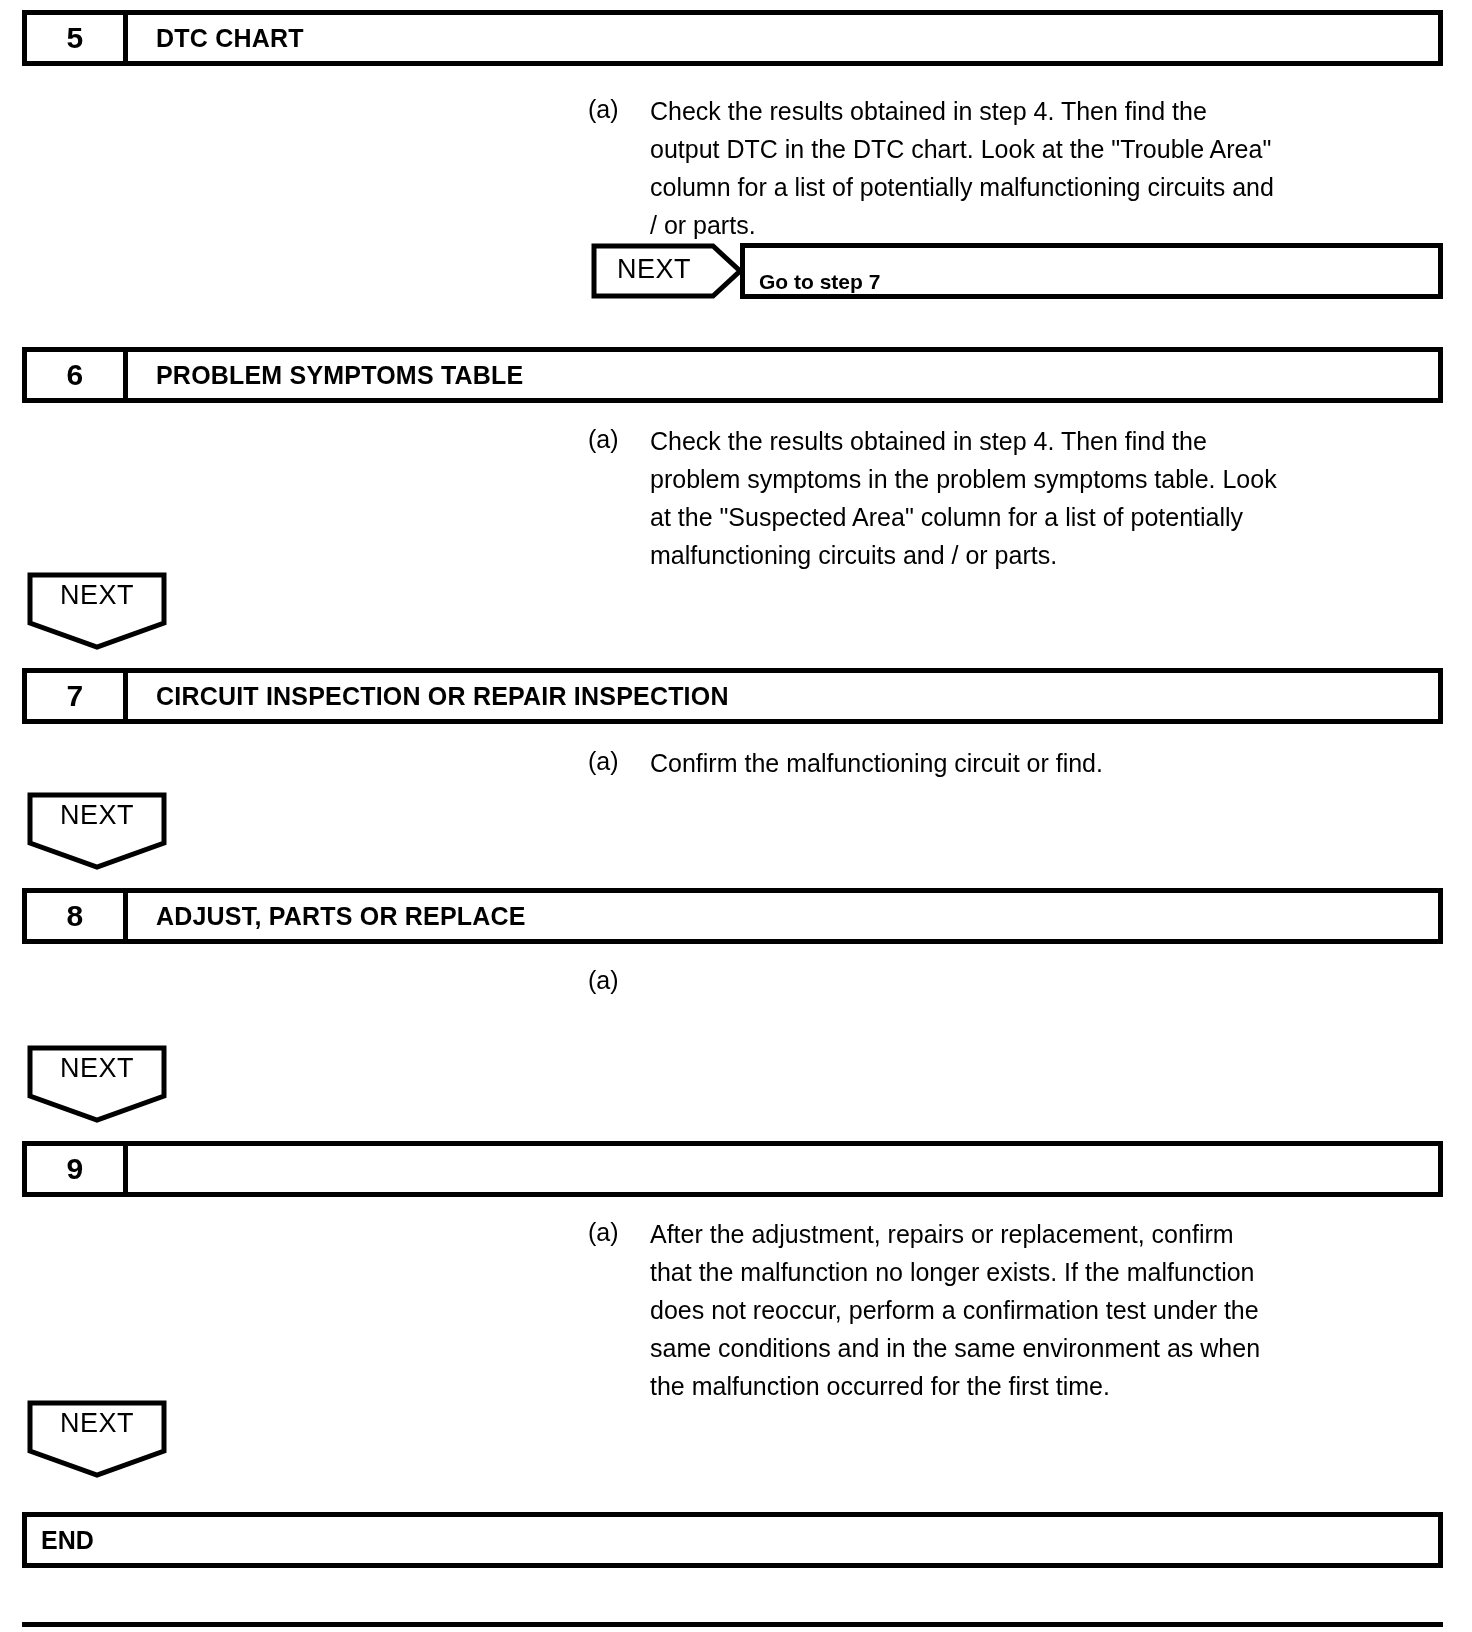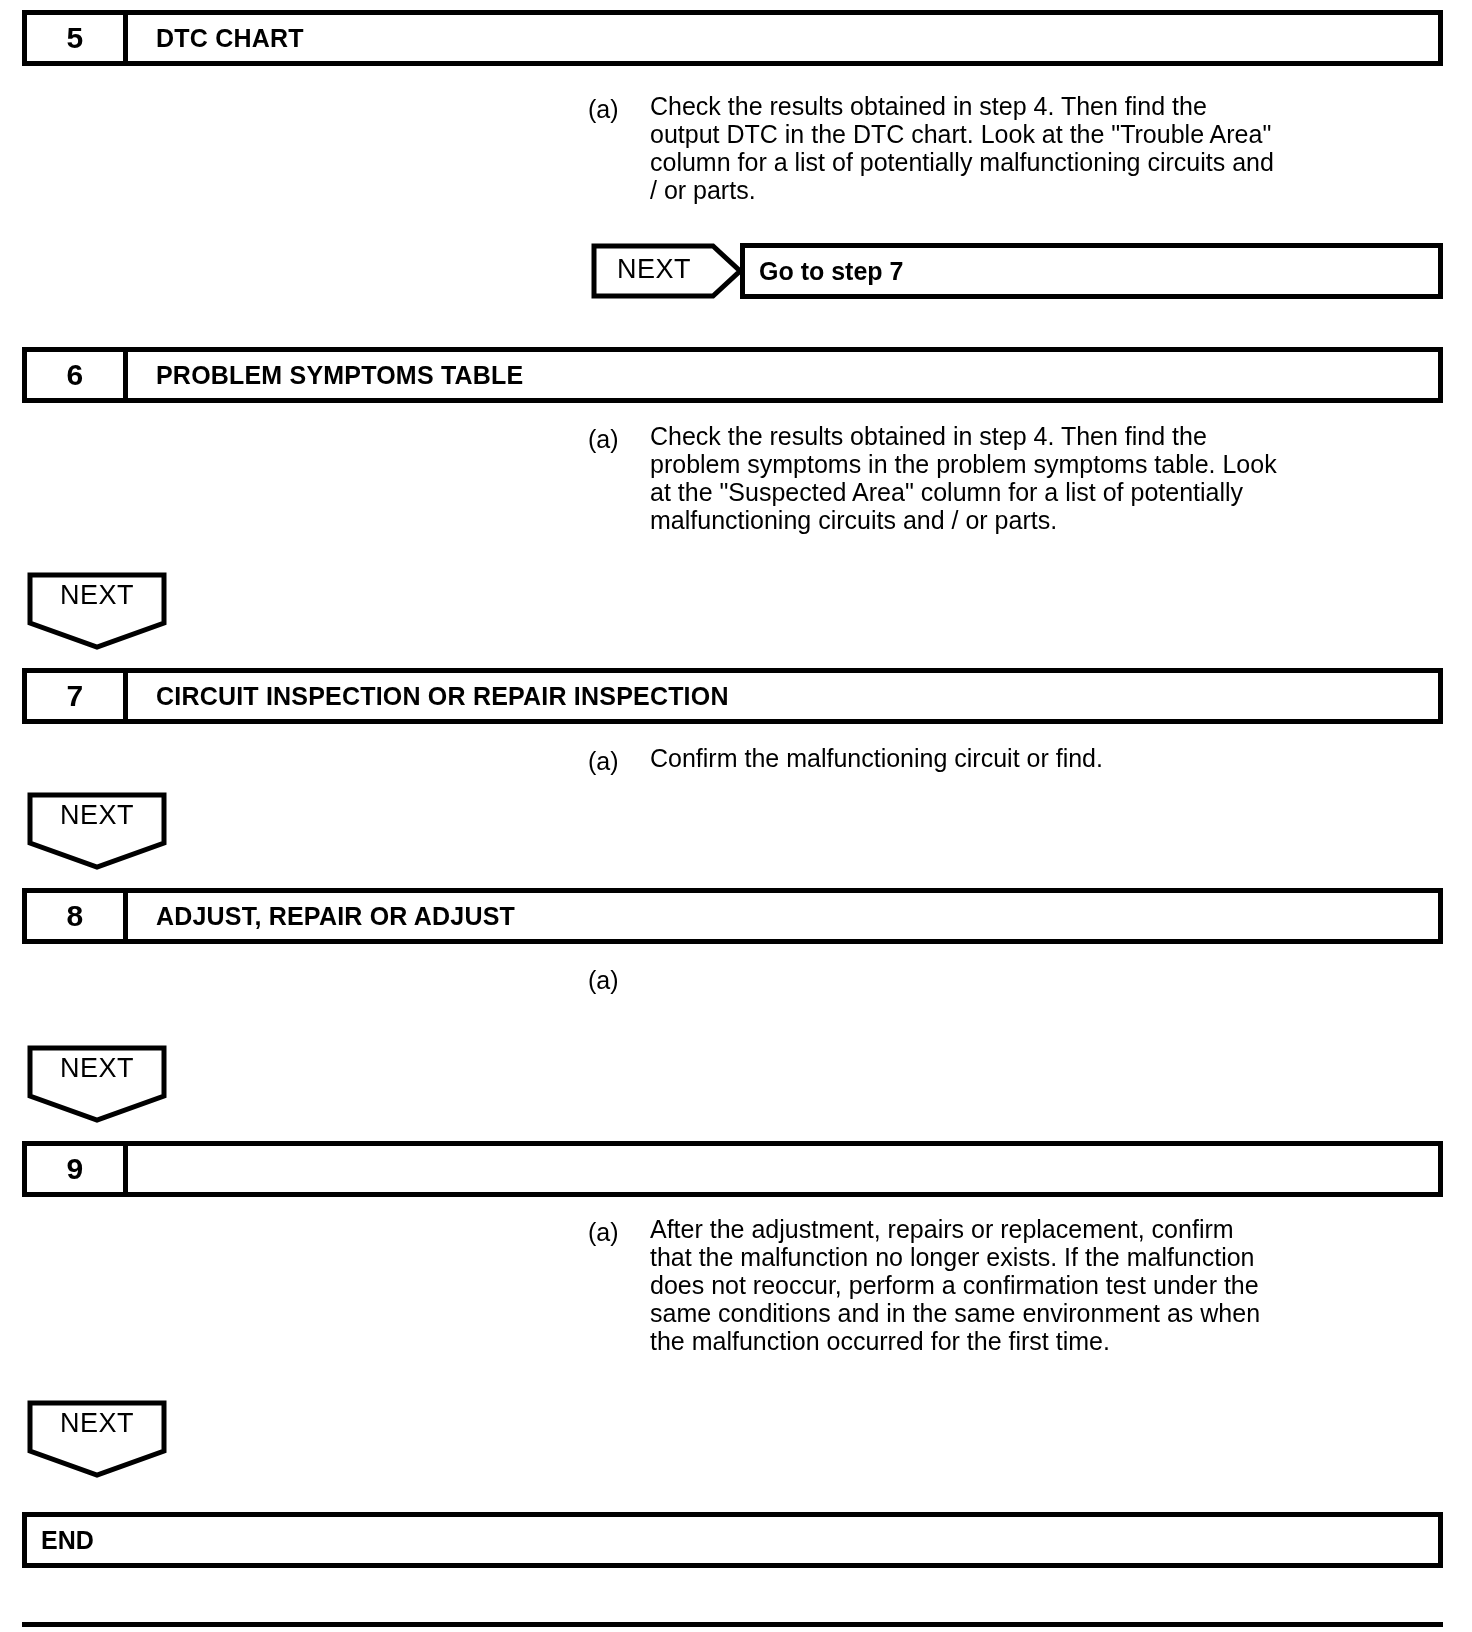--- a/index.html
+++ b/index.html
@@ -79,21 +79,21 @@
   }
   .ins-marker {
     width: 62px;
     flex: 0 0 62px;
     font-size: 25px;
     line-height: 34px;
     text-align: left;
   }
   .ins-body {
     font-size: 25px;
-    line-height: 28px;
+    line-height: 38px;
     white-space: pre-line;
   }
 
   
   .next-down {
     position: absolute;
     width: 140px;
     height: 78px;
   }
   .next-down svg {
@@ -133,23 +133,23 @@
     letter-spacing: 0.5px;
   }
 
   
   .goto-box {
     position: absolute;
     border: 5px solid #000;
     box-sizing: border-box;
     background: #fff;
     display: flex;
-    align-items: center;
+    align-items: flex-end;
     padding-left: 14px;
-    font-size: 25px;
+    font-size: 21px;
     font-weight: bold;
   }
 
   
   .bottom-rule {
     position: absolute;
     left: 22px;
     width: 1421px;
     height: 5px;
     background: #000;
@@ -216,21 +216,21 @@
 
   <div class="next-down" style="top:792px; left:27px;">
     <svg viewBox="0 0 140 78" preserveAspectRatio="none" aria-hidden="true">
       <polygon points="3,3 137,3 137,51 70,75 3,51" fill="#ffffff" stroke="#000000" stroke-width="5" stroke-linejoin="miter"></polygon>
     </svg>
     <span class="next-label">NEXT</span>
   </div>
 
   <div class="step-bar" style="top:888px;">
     <div class="step-num">8</div>
-    <div class="step-title">ADJUST, REPAIR OR ADJUST</div>
+    <div class="step-title">ADJUST, PARTS OR REPLACE</div>
   </div>
 
   <div class="instruction" style="top:963px; left:588px; width:860px;">
     <div class="ins-marker">(a)</div>
   </div>
 
   <div class="next-down" style="top:1045px; left:27px;">
     <svg viewBox="0 0 140 78" preserveAspectRatio="none" aria-hidden="true">
       <polygon points="3,3 137,3 137,51 70,75 3,51" fill="#ffffff" stroke="#000000" stroke-width="5" stroke-linejoin="miter"></polygon>
     </svg>

